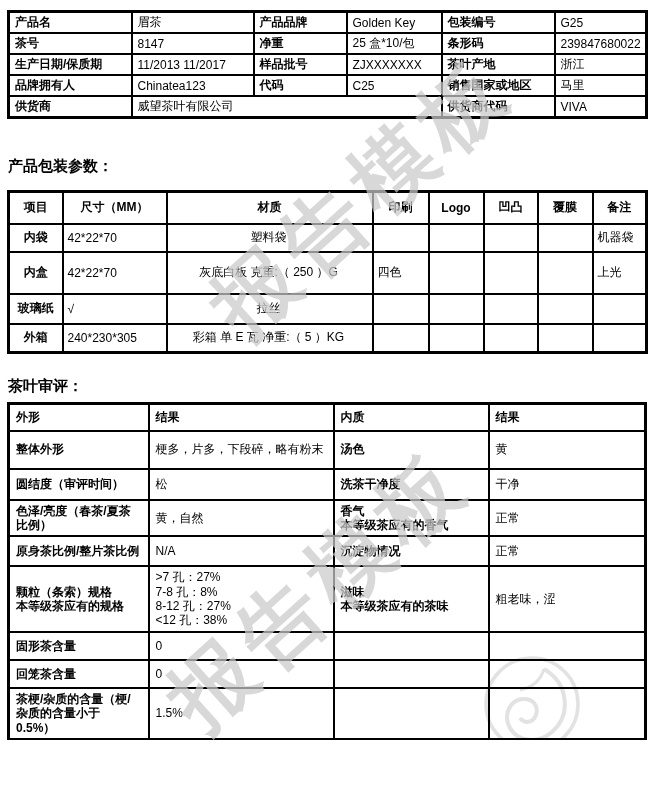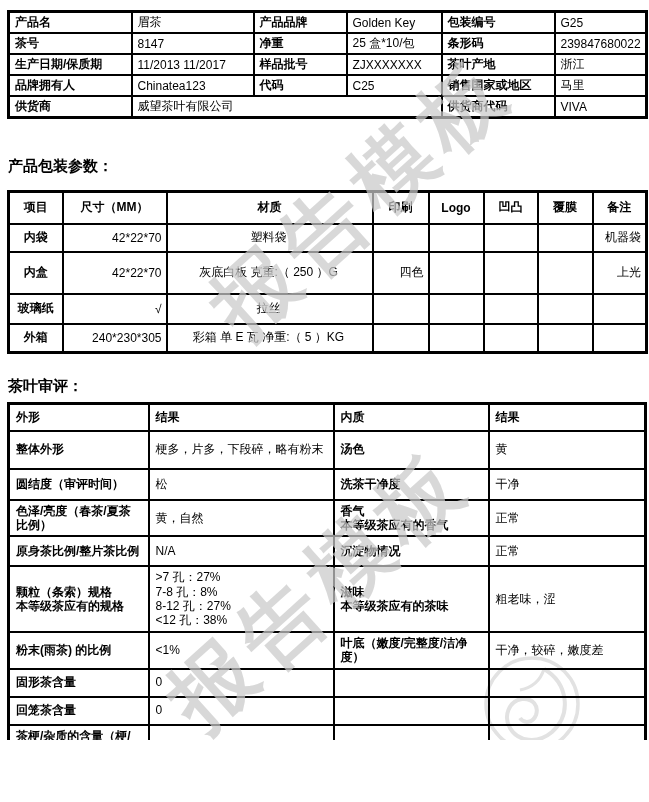--- a/index.html
+++ b/index.html
@@ -20,21 +20,21 @@
   .sec-title { position: absolute; left: 8px; font-size: 15px; font-weight: bold; z-index: 2; }
   .sec-title.pack { top: 157px; }
   .sec-title.review { top: 377px; }
 
   
   .t2 { position: absolute; left: 7px; top: 190px; width: 639px; border: 3px solid #000; z-index: 2; }
   .t2 th { border: 2px solid #000; font-size: 12px; font-weight: bold; height: 32px;
            text-align: center; vertical-align: middle; padding: 1px 2px; }
   .t2 td { border: 2px solid #000; font-size: 12px; vertical-align: middle; padding: 1px 4px; }
   .t2 td.item { font-weight: bold; text-align: center; }
-  .t2 td.ctr  { text-align: right; }
+  .t2 td.ctr  { text-align: left; }
   .t2 td.mat  { text-align: center; padding-left: 2px; }
 
   
   .t3 { position: absolute; left: 7px; top: 402px; width: 638px; border: 3px solid #000; z-index: 2; }
   .t3 th { border: 2px solid #000; font-size: 12px; font-weight: bold; height: 27px;
            text-align: left; vertical-align: middle; padding: 2px 6px; }
   .t3 td { border: 2px solid #000; font-size: 12px; vertical-align: middle; padding: 3px 6px;
            white-space: pre-line; line-height: 1.2; }
   .t3 td.lbl { font-weight: bold; }
 
@@ -227,26 +227,20 @@
           <td class="lbl">颗粒（条索）规格
 本等级茶应有的规格</td>
           <td class="val">&gt;7 孔：27%
 7-8 孔：8%
 8-12 孔：27%
 &lt;12 孔：38%</td>
           <td class="lbl">滋味
 本等级茶应有的茶味</td>
           <td class="val">粗老味，涩</td>
         </tr>
-        <tr style="height: 32px;">
-          <td class="lbl">粉末(雨茶) 的比例</td>
-          <td class="val">&lt;1%</td>
-          <td class="lbl">叶底（嫩度/完整度/洁净度）</td>
-          <td class="val">干净，较碎，嫩度差</td>
-        </tr>
         <tr style="height: 28px;">
           <td class="lbl">固形茶含量</td>
           <td class="val">0</td>
           <td class="lbl"></td>
           <td class="val"></td>
         </tr>
         <tr style="height: 28px;">
           <td class="lbl">回笼茶含量</td>
           <td class="val">0</td>
           <td class="lbl"></td>

